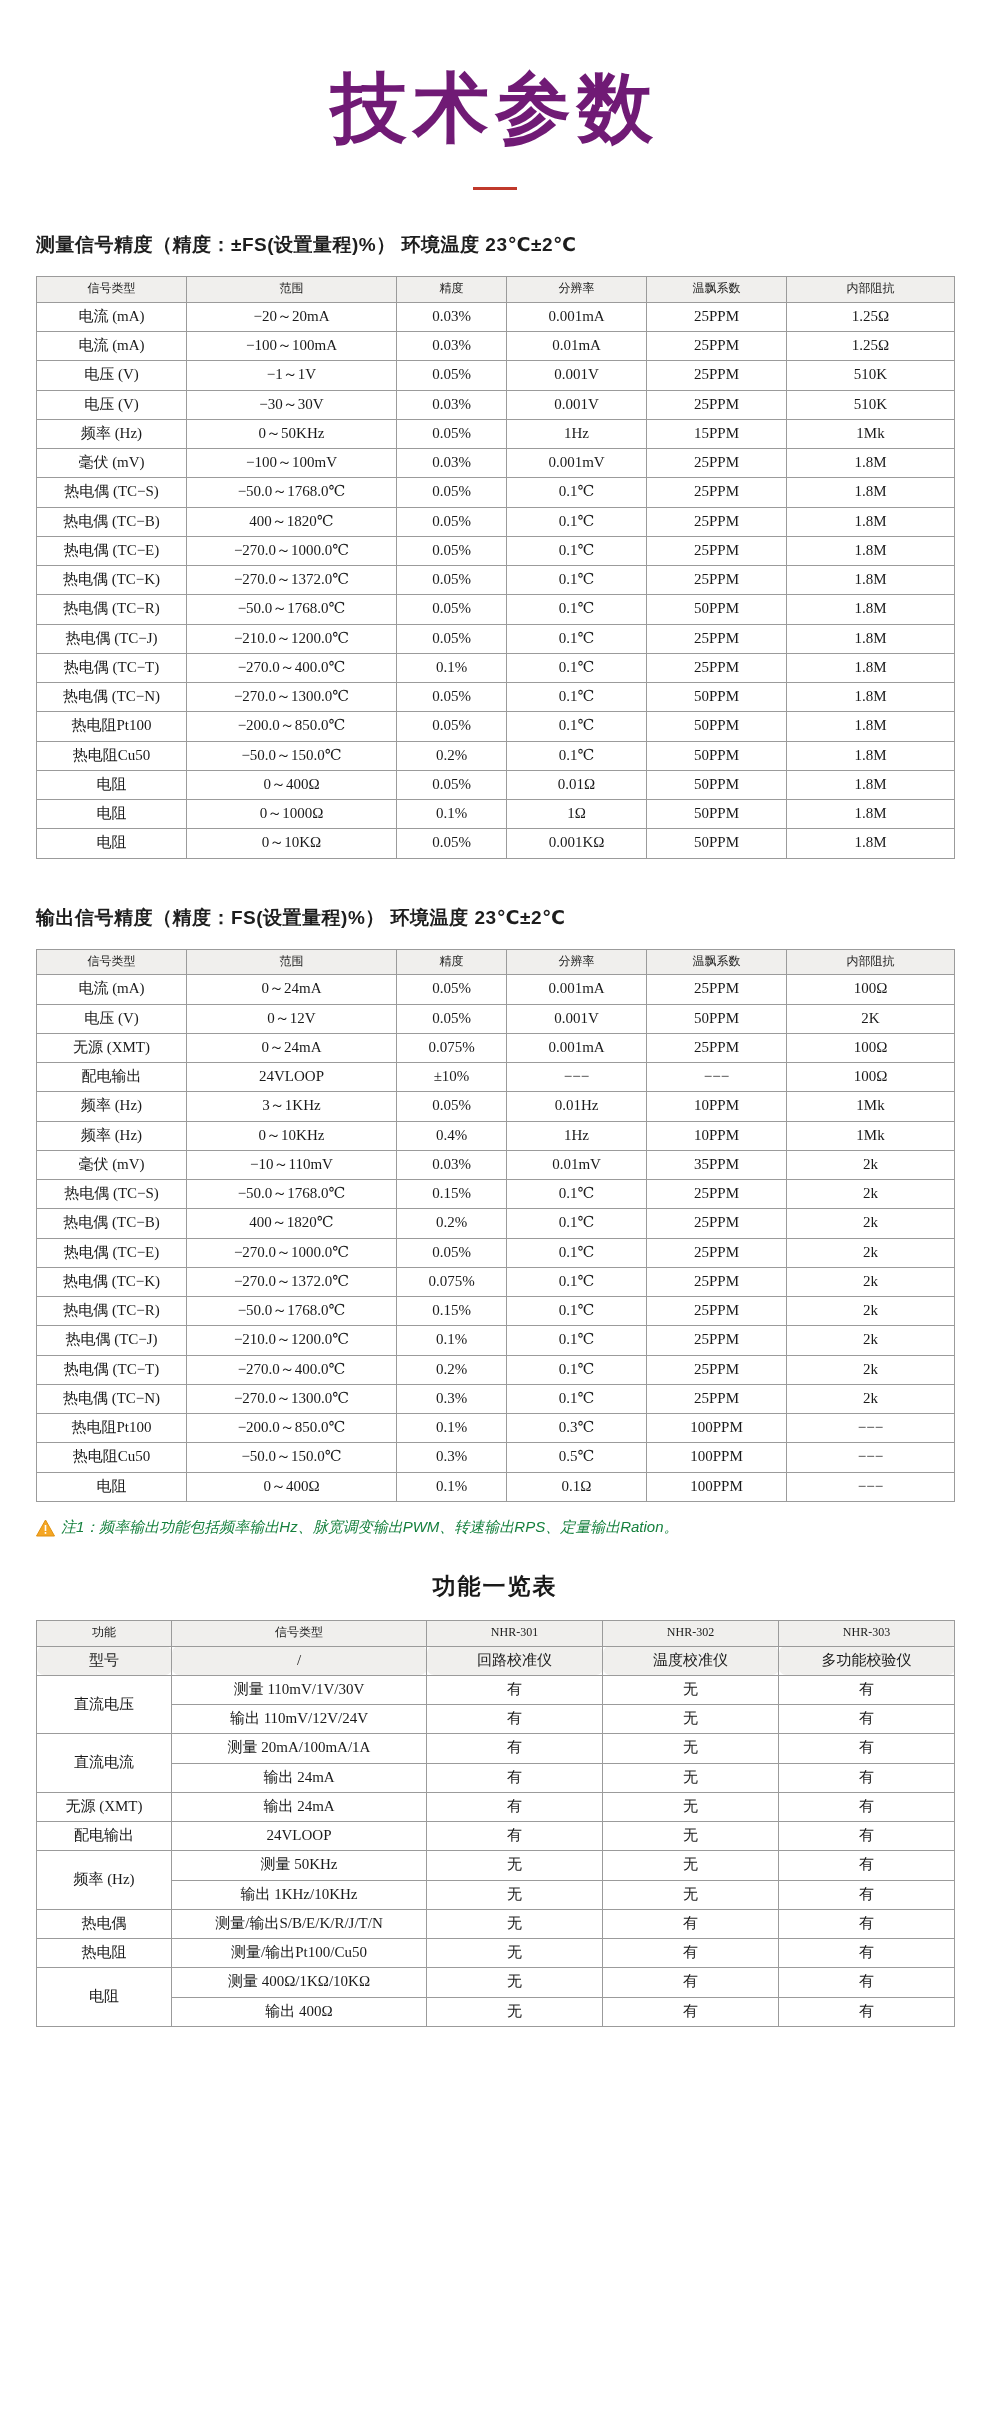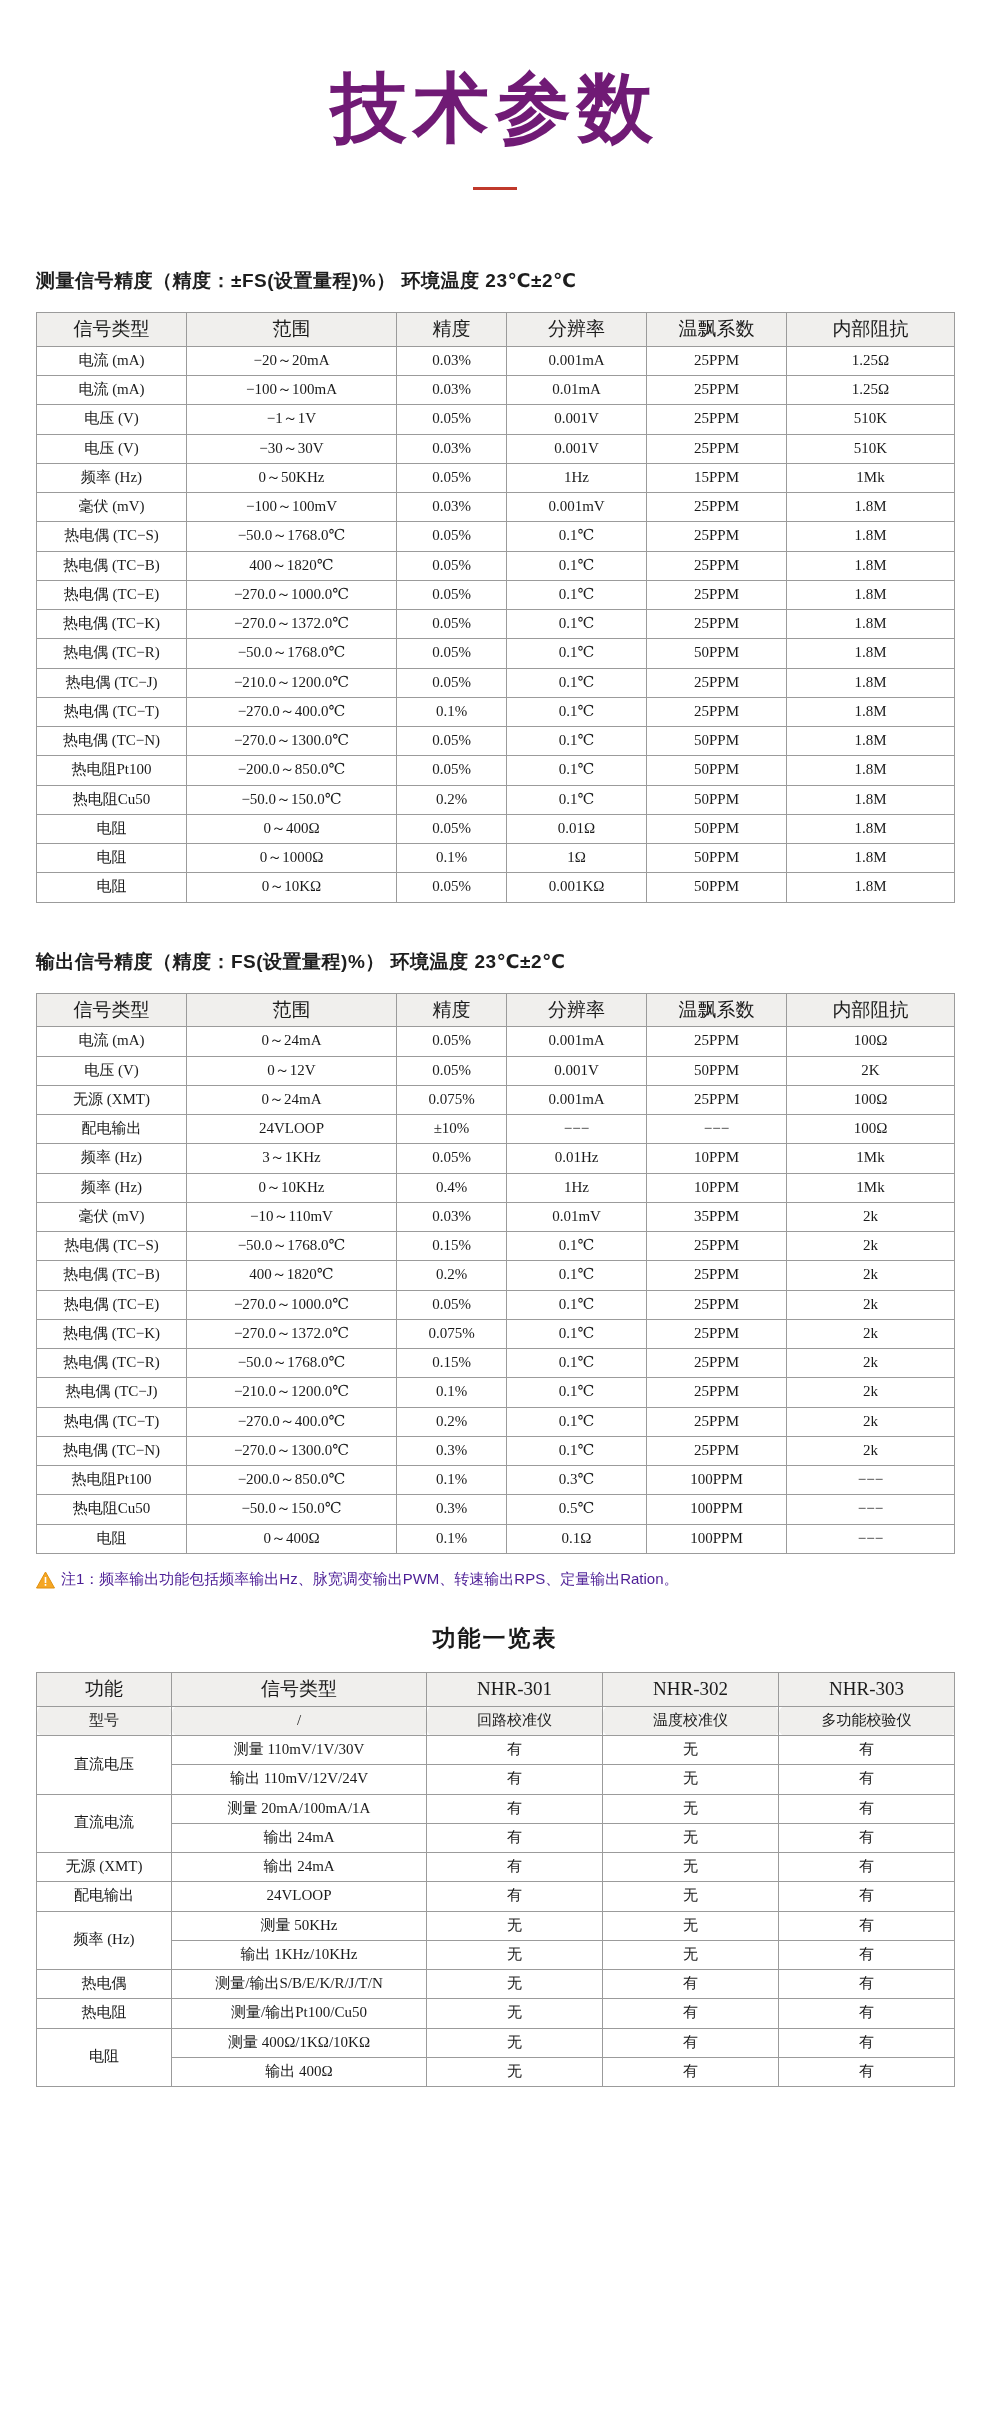--- a/index.html
+++ b/index.html
@@ -39,21 +39,21 @@
   }
   .section-head {
     font-family: "Liberation Sans", "DejaVu Sans", sans-serif;
     font-size: 19px;
     font-weight: bold;
     color: #1d1d1d;
     margin: 0;
     padding: 0 0 0 36px;
     letter-spacing: 0.5px;
   }
-  .sec1-head { margin-top: 78px; }
+  .sec1-head { margin-top: 42px; }
   .sec2-head { margin-top: 46px; }
 
   table.grid {
     border-collapse: collapse;
     margin: 18px 36px 0 36px;
     width: 918px;
     font-size: 15px;
     table-layout: fixed;
   }
   table.grid th, table.grid td {
@@ -62,44 +62,45 @@
     vertical-align: middle;
     padding: 5px 2px 6px 2px;
     line-height: 1.15;
     background: #fff;
     white-space: nowrap;
     overflow: hidden;
   }
   table.grid th {
     font-weight: normal;
     background: #f0efed;
-    font-size: 19px;
+    font-size: 12px;
   }
   table.grid td.c0, table.grid th.c0 { }
   .t1 col.c0 { width: 150px; }
   .t1 col.c1 { width: 210px; }
   .t1 col.c2 { width: 110px; }
   .t1 col.c3 { width: 140px; }
   .t1 col.c4 { width: 140px; }
   .t1 col.c5 { width: 168px; }
 
   .t3 col.c0 { width: 135px; }
   .t3 col.c1 { width: 255px; }
   .t3 col.c2 { width: 176px; }
   .t3 col.c3 { width: 176px; }
   .t3 col.c4 { width: 176px; }
 
   .note {
     margin: 16px 36px 0 36px;
     font-family: "Liberation Sans", "DejaVu Sans", sans-serif;
     font-size: 15px;
-    color: #4c1d95;
+    color: #15803d;
     display: flex;
     align-items: center;
     gap: 6px;
+    font-style: italic;
   }
   .warn-icon {
     display: inline-block;
     width: 19px;
     height: 18px;
     flex: 0 0 auto;
     position: relative;
     top: 1px;
   }
   .func-title {

